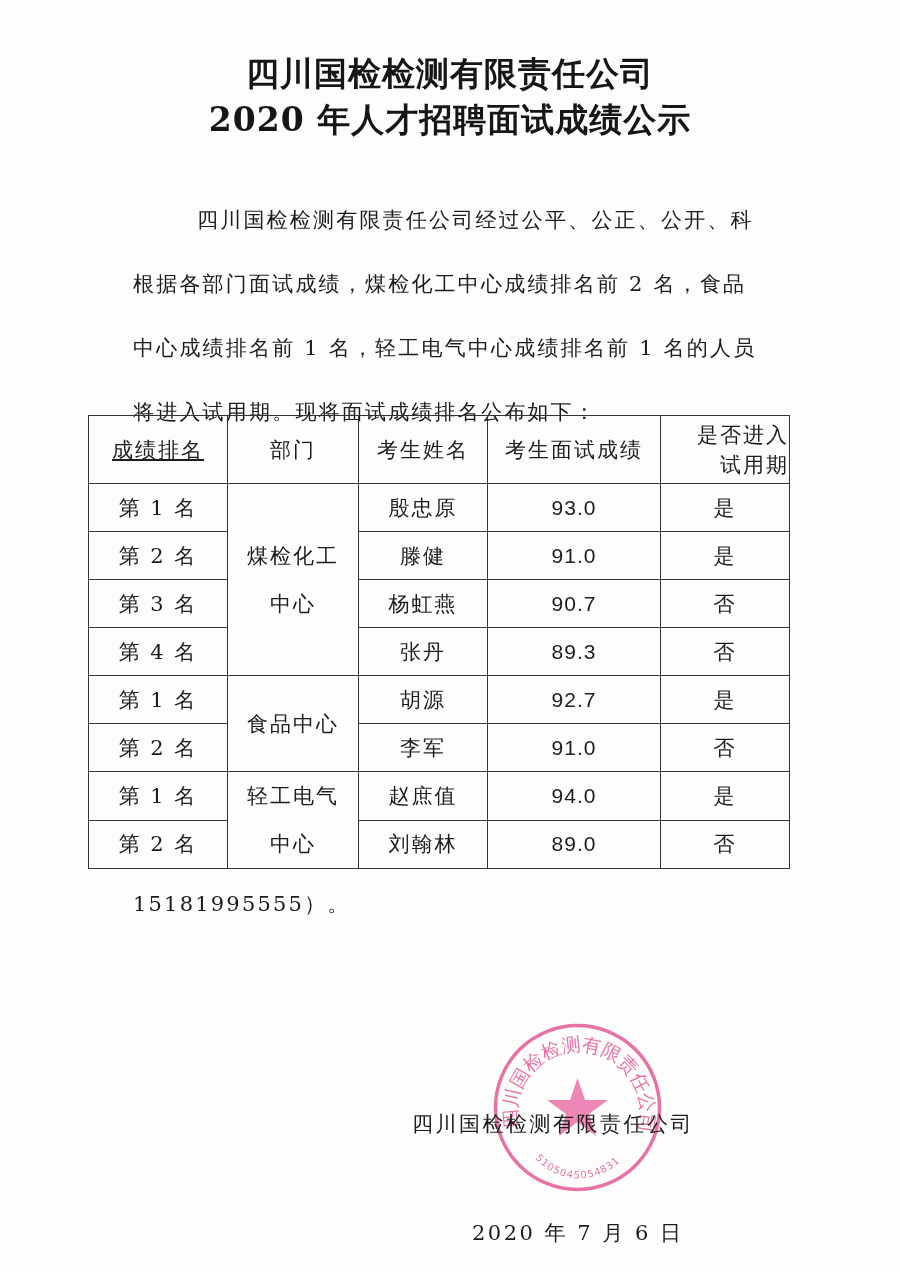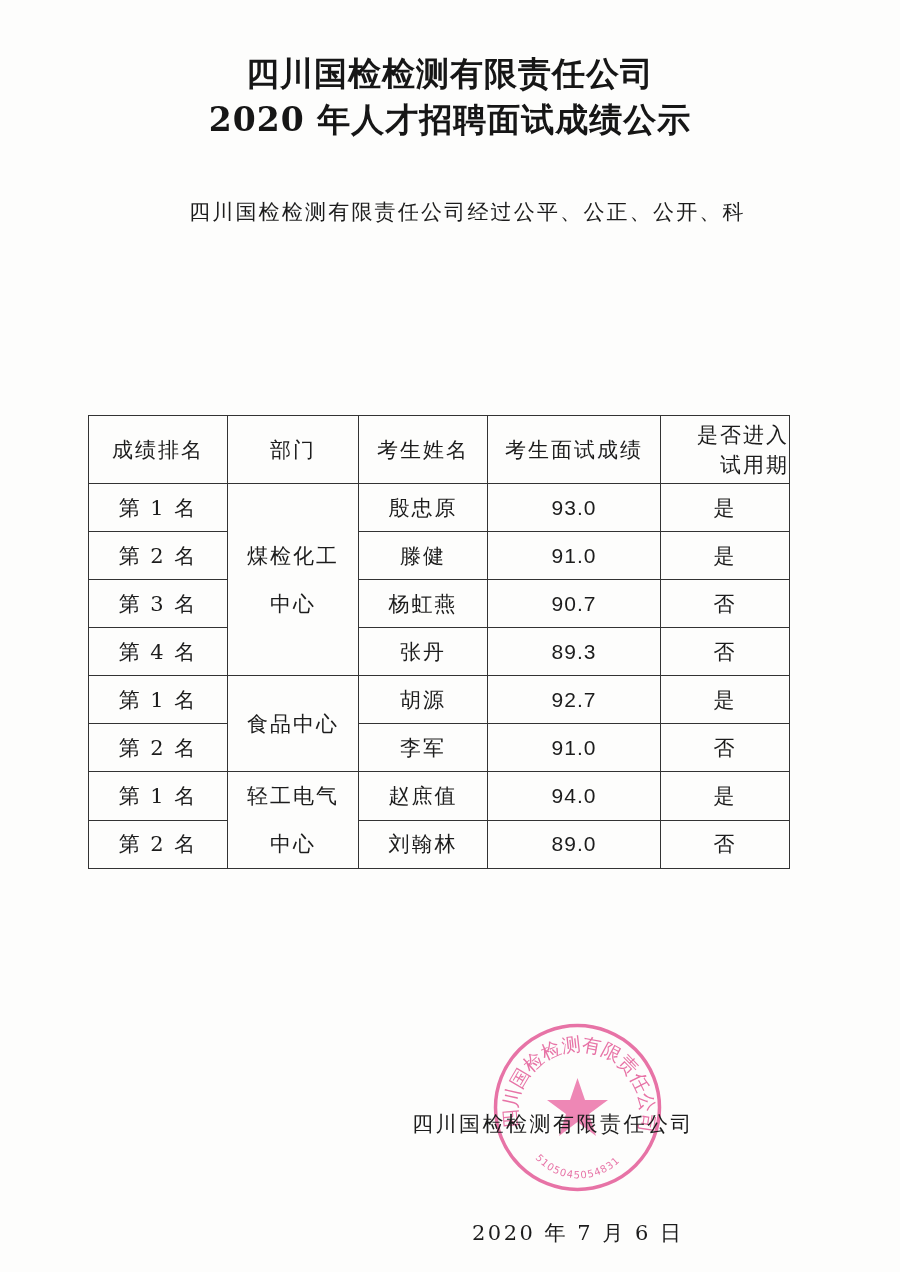--- a/index.html
+++ b/index.html
@@ -3,42 +3,45 @@
 <meta charset="utf-8">
 <style>
   html, body { margin:0; padding:0; }
   body { width:900px; height:1272px; background:#fdfdfc; position:relative; overflow:hidden;
          font-family:"DejaVu Serif", "Liberation Serif", serif; color:#1c1c1c; }
   .title { position:absolute; left:0; width:900px; text-align:center; font-weight:bold;
            font-size:33px; letter-spacing:1px; color:#161616; }
   .t1 { top:52px; }
   .t2 { top:98px; }
   .para { position:absolute; left:117px; width:665px; font-size:21px; line-height:48px; letter-spacing:2.2px; }
-  .para p { margin:8px; white-space:nowrap; }
+  .para p { margin:16px; white-space:nowrap; }
   .p1 { top:180px; }
   .p2 { top:864px; }
   table { position:absolute; left:88px; top:415px; border-collapse:collapse; font-size:21px; }
   td, th { border:1.5px solid #333; text-align:center; font-weight:normal; padding:0; letter-spacing:2px; }
   th { height:67px; line-height:30px; }
   td { height:47px; }
-  .c1 { width:138px; } .c2 { width:130px;font-family:Liberation Serif, serif; } .c3 { width:128px; } .c4 { width:172px; } .c5 { width:128px;text-align:right; }
+  .c1 { width:138px;text-decoration:underline; } .c2 { width:130px;font-family:Liberation Serif, serif; } .c3 { width:128px; } .c4 { width:172px; } .c5 { width:128px;text-align:right; }
   .num { font-family:Liberation Sans, sans-serif; letter-spacing:1px; }
   .sign { position:absolute; font-size:21px; letter-spacing:2.5px; white-space:nowrap; }
   .s1 { left:412px; top:1110px; }
   .s2 { left:472px; top:1187px;margin-top:32px; }
   .stamp { position:absolute; left:490px; top:1020px; width:175px; height:175px; }
 </style>
 </head>
 <body>
 
 <div class="title t1">四川国检检测有限责任公司</div>
 <div class="title t2">2020 年人才招聘面试成绩公示</div>
 
 <div class="para p1">
   <p style="text-indent:64px">四川国检检测有限责任公司经过公平、公正、公开、科</p>
+  <p>根据各部门面试成绩，煤检化工中心成绩排名前 2 名，食品</p>
+  <p>中心成绩排名前 1 名，轻工电气中心成绩排名前 1 名的人员</p>
+  <p>将进入试用期。现将面试成绩排名公布如下：</p>
 </div>
 
 <table>
   <tbody>
       <tr>
     <th class="c1">成绩排名</th>
     <th class="c2">部门</th>
     <th class="c3">考生姓名</th>
     <th class="c4">考生面试成绩</th>
     <th class="c5">
@@ -100,20 +103,21 @@
   <tr>
     <td>第 2 名</td>
     <td>刘翰林</td>
     <td class="num">89.0</td>
     <td>否</td>
   </tr>
 </tbody>
   </table>
 
 <div class="para p2">
+  <p>15181995555）。</p>
 </div>
 
 <svg class="stamp" viewBox="0 0 175 175">
   <defs>
     <path id="arcTop" d="M 30 112 A 62 62 0 1 1 148 112"></path>
     <path id="arcBot" d="M 38 128 A 58 58 0 0 0 140 128"></path>
   </defs>
   <g opacity="0.75">
     <circle cx="87.5" cy="87.5" r="82" fill="none" stroke="#e0468a" stroke-width="3.5"></circle>
     <polygon points="87.5,58 95,80 118,80 99,94 106,116 87.5,102 69,116 76,94 57,80 80,80" fill="#e9609e"></polygon>

